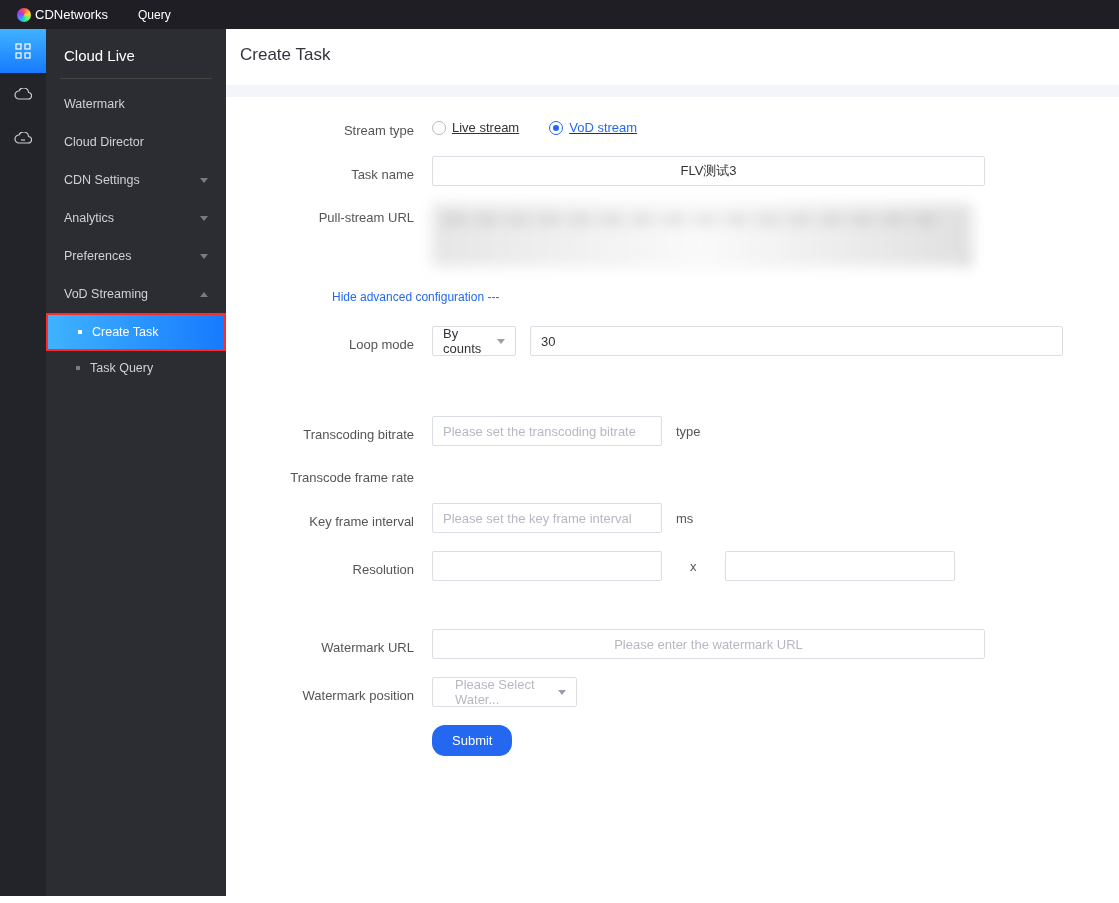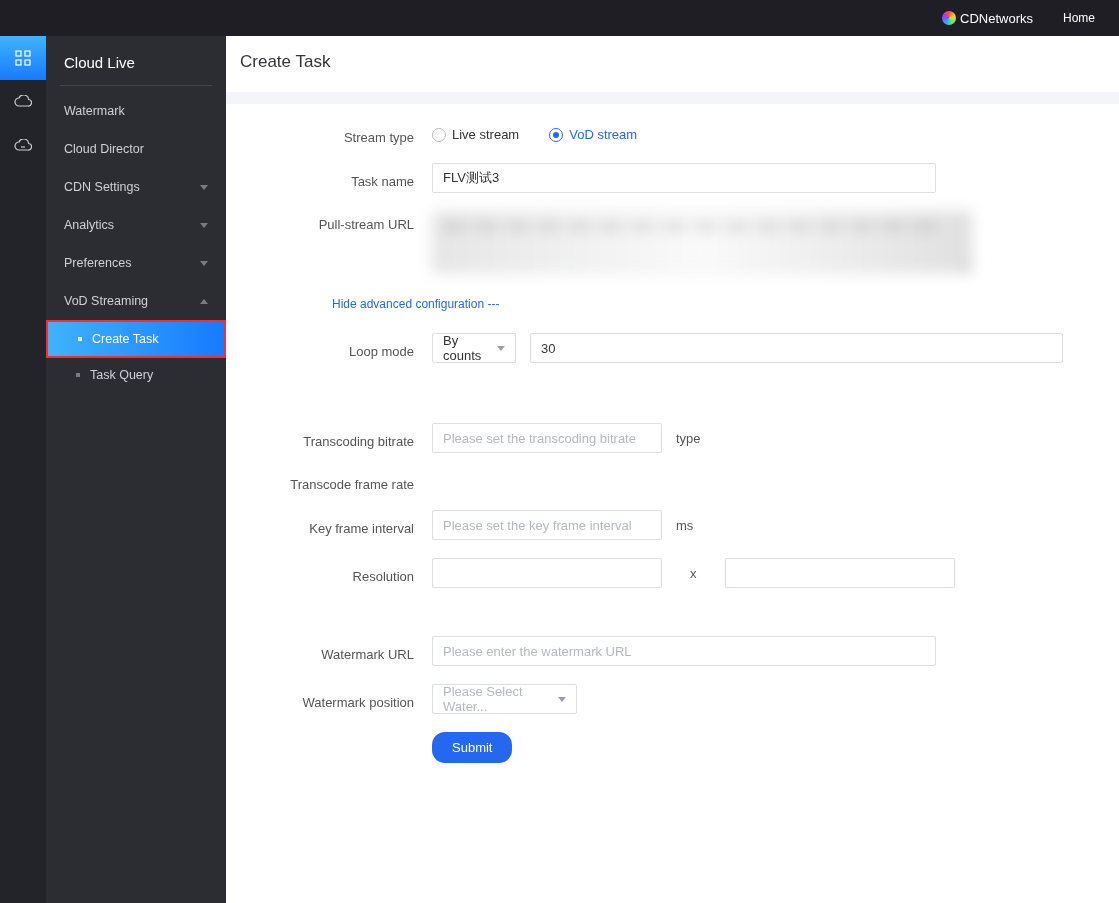--- a/index.html
+++ b/index.html
@@ -7,27 +7,26 @@
   font-family: -apple-system, BlinkMacSystemFont, "Segoe UI", Arial, sans-serif;
   font-size: 13px;
   color: #333;
   background: #fff;
   width: 1119px;
   height: 903px;
   overflow: hidden;
 }
 
 .header {
-  height: 36px;
+  height: 29px;
   background: #1e1e24;
   display: flex;
   align-items: center;
-  padding: 0 24px;
+  padding: 0 17px;
   color: #fff;
-  justify-content: flex-end;
 }
 .logo {
   display: flex;
   align-items: center;
   gap: 4px;
   font-weight: 500;
   font-size: 13px;
 }
 .logo-icon {
   width: 14px; height: 14px; border-radius: 50%;
@@ -119,21 +118,21 @@
 .label {
   width: 170px;
   text-align: right;
   padding-right: 18px;
   color: #555;
   font-size: 13px;
   padding-top: 6px;
 }
 .field { flex: 1; display: flex; align-items: center; gap: 14px; }
 
-.radio-group { display: flex; gap: 30px; align-items: center; }
+.radio-group { display: flex; gap: 30px; align-items: center; text-decoration: underline; }
 .radio {
   display: inline-flex; align-items: center; gap: 6px; font-size: 13px; cursor: pointer;
 }
 .radio-circle {
   width: 14px; height: 14px; border-radius: 50%; border: 1px solid #bbb; display: inline-block; position: relative;
 }
 .radio.selected .radio-circle { border-color: #2468f2; }
 .radio.selected .radio-circle::after {
   content: ""; position: absolute; width: 6px; height: 6px; background: #2468f2; border-radius: 50%;
   top: 3px; left: 3px;
@@ -143,21 +142,21 @@
 input[type=text], textarea, .select {
   border: 1px solid #dcdee5;
   border-radius: 2px;
   font-size: 13px;
   padding: 6px 10px;
   background: #fff;
   color: #333;
 }
 input[type=text]::placeholder, textarea::placeholder { color: #b6b8c1; }
 input[type=text] { height: 30px; }
-.input-wide { width: 504px; }
+.input-wide { width: 553px; text-align: center; }
 .input-med { width: 230px; }
 textarea {
   resize: both;
   min-height: 62px;
 }
 .textarea-wide { width: 540px; }
 
 .blurred {
   filter: blur(7px);
   background: linear-gradient(90deg, #e6e6e6 0%, #fafafa 50%, #e0e0e0 100%);
@@ -174,41 +173,41 @@
   height: 30px; cursor: pointer;
 }
 .select-sm { width: 84px; }
 .select-med { width: 145px; }
 .select-caret {
   width: 0; height: 0;
   border-left: 4px solid transparent;
   border-right: 4px solid transparent;
   border-top: 5px solid #9aa0ab;
 }
-.select-text.placeholder { color: #b6b8c1; }
+.select-text.placeholder { color: #b6b8c1; margin-left: 12px; }
 
 .unit { color: #555; font-size: 13px; }
 .x-sep { color: #555; font-size: 13px; padding: 0 14px; }
 
 .submit-btn {
   background: #2468f2; color: #fff; border: none; padding: 8px 20px;
   border-radius: 13px; font-size: 13px; cursor: pointer;
 }
 
 .gap-block { height: 42px; }
 </style>
 </head>
 <body>
 
 <div class="header">
   <div class="logo">
     <span class="logo-icon"></span>
     <span>CDNetworks</span>
   </div>
-  <span class="home-link">Home</span>
+  <span class="home-link">Query</span>
 </div>
 
 <div class="layout">
 
   <div class="rail">
     <div class="rail-item active">
       <svg class="rail-icon" width="16" height="16" viewBox="0 0 16 16" fill="none" stroke="currentColor" stroke-width="1.2">
           <rect x="1" y="1" width="5" height="5"></rect>
           <rect x="10" y="1" width="5" height="5"></rect>
           <rect x="1" y="10" width="5" height="5"></rect>

